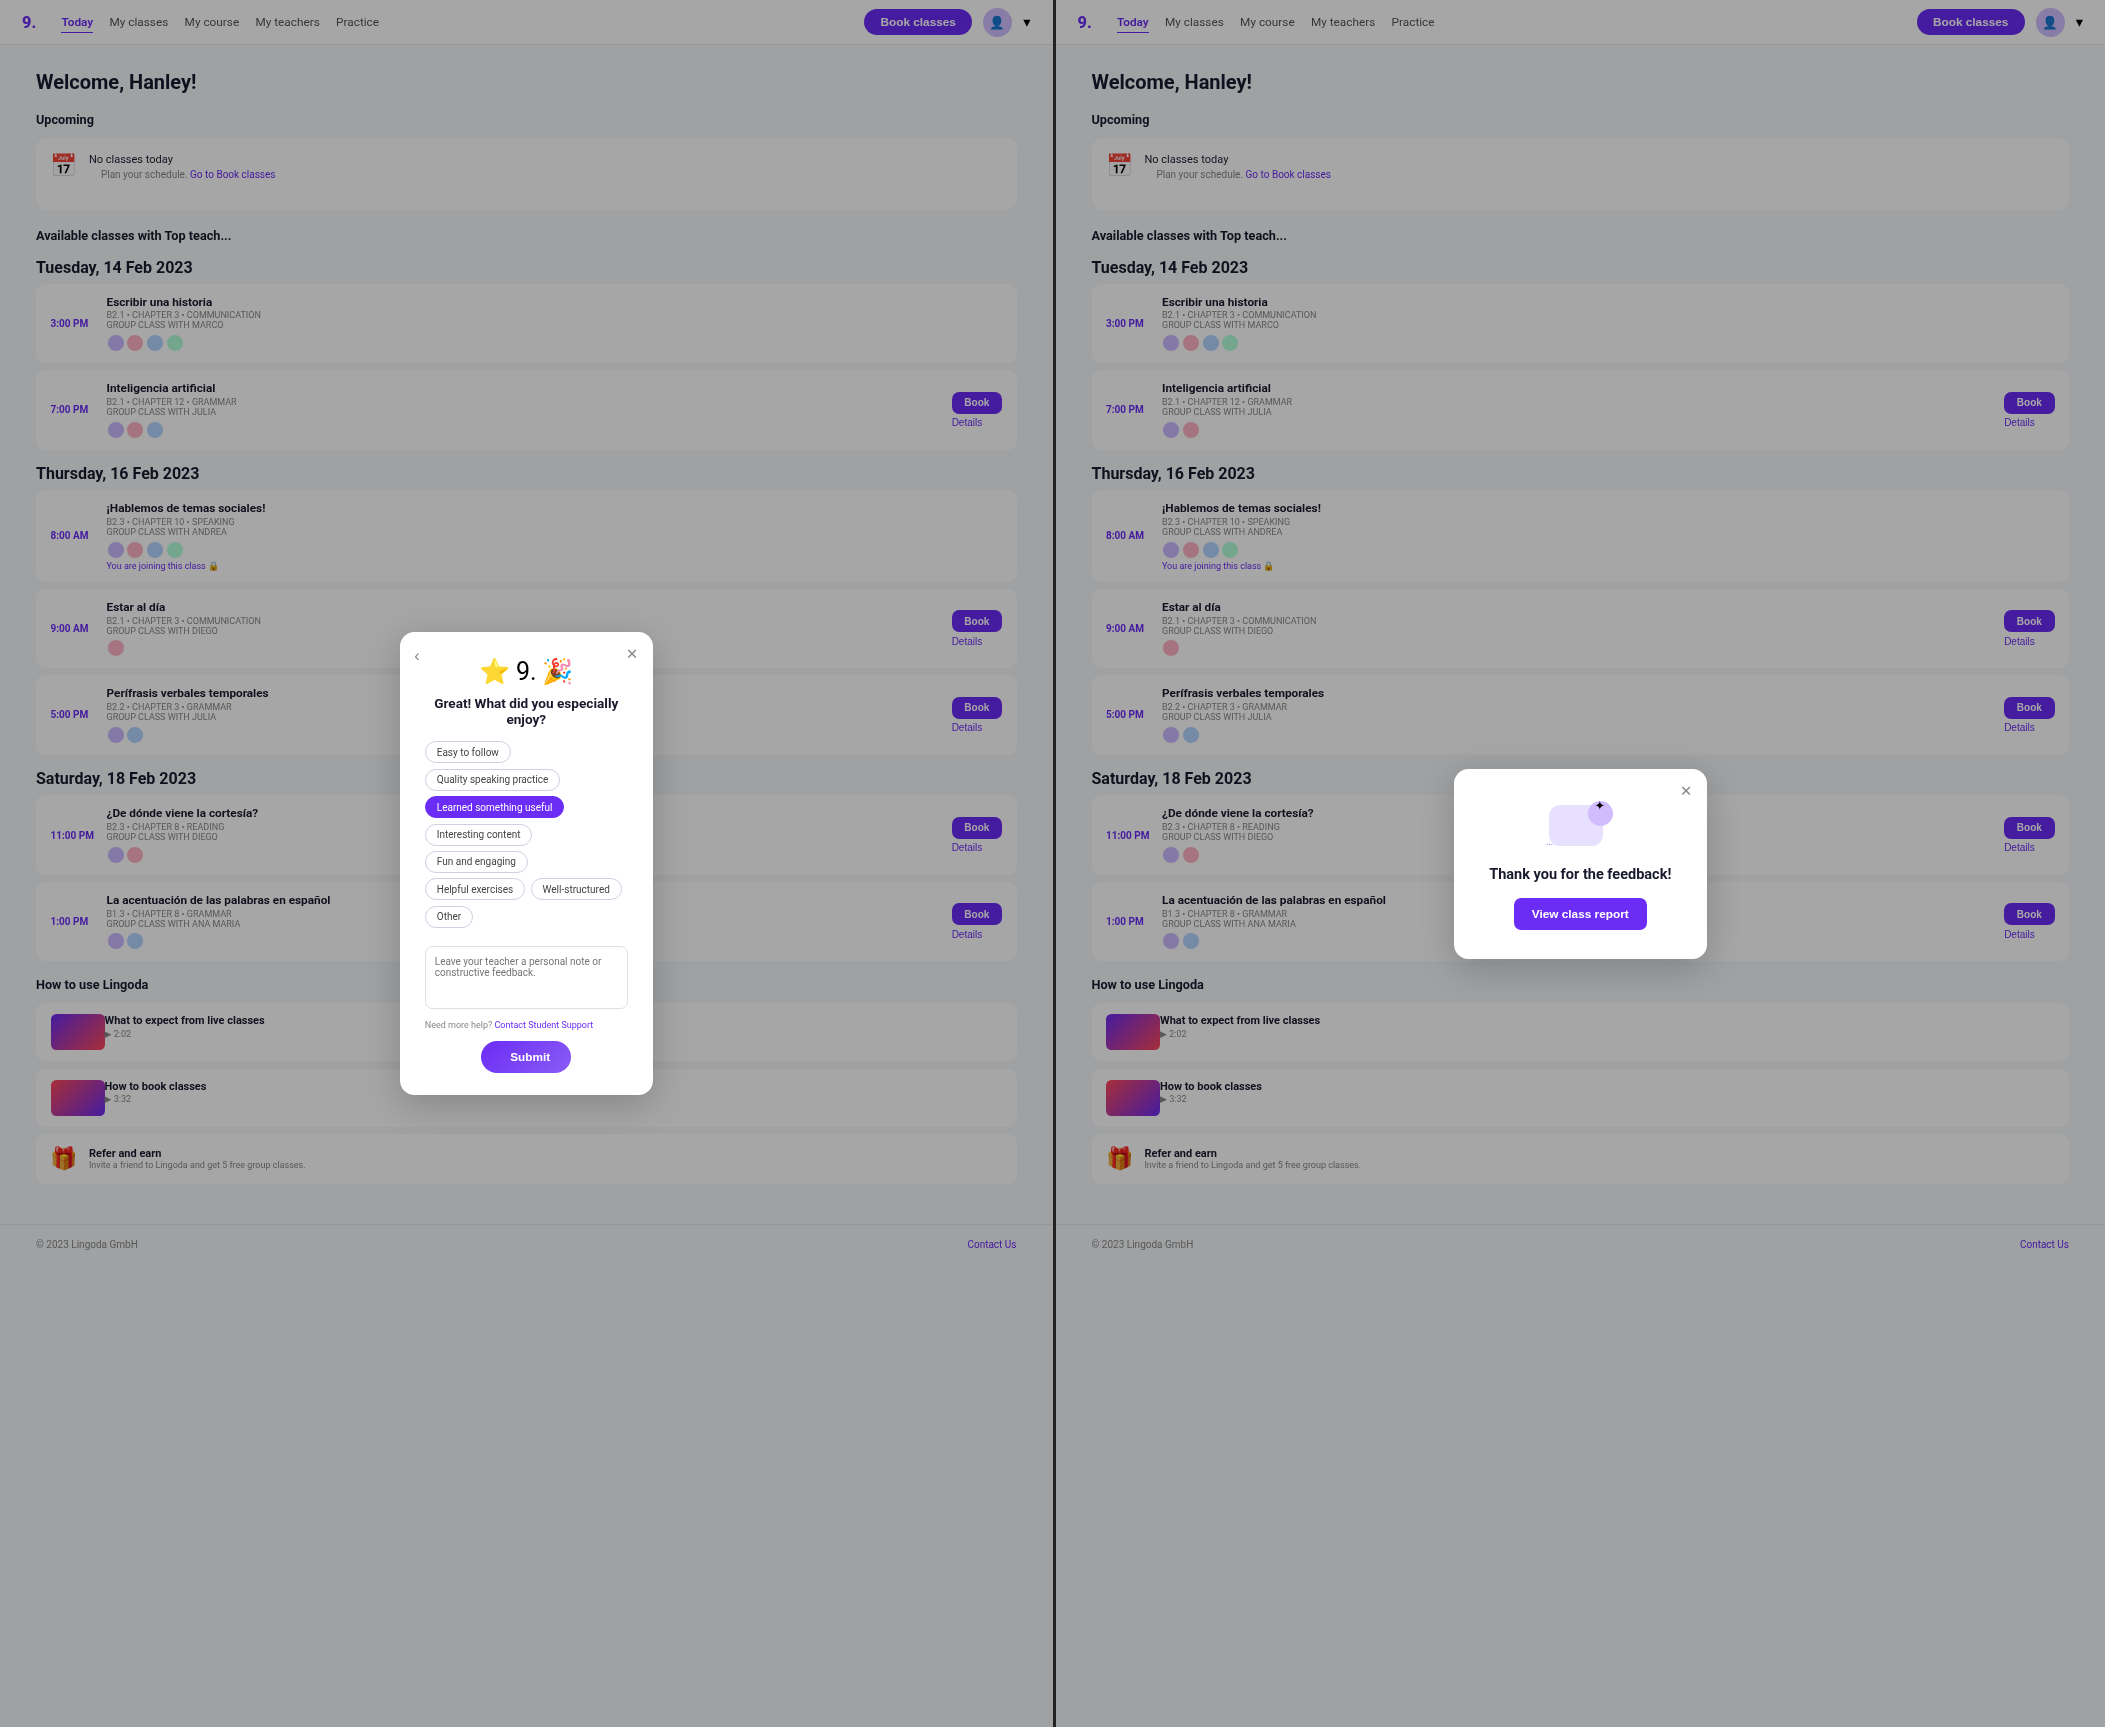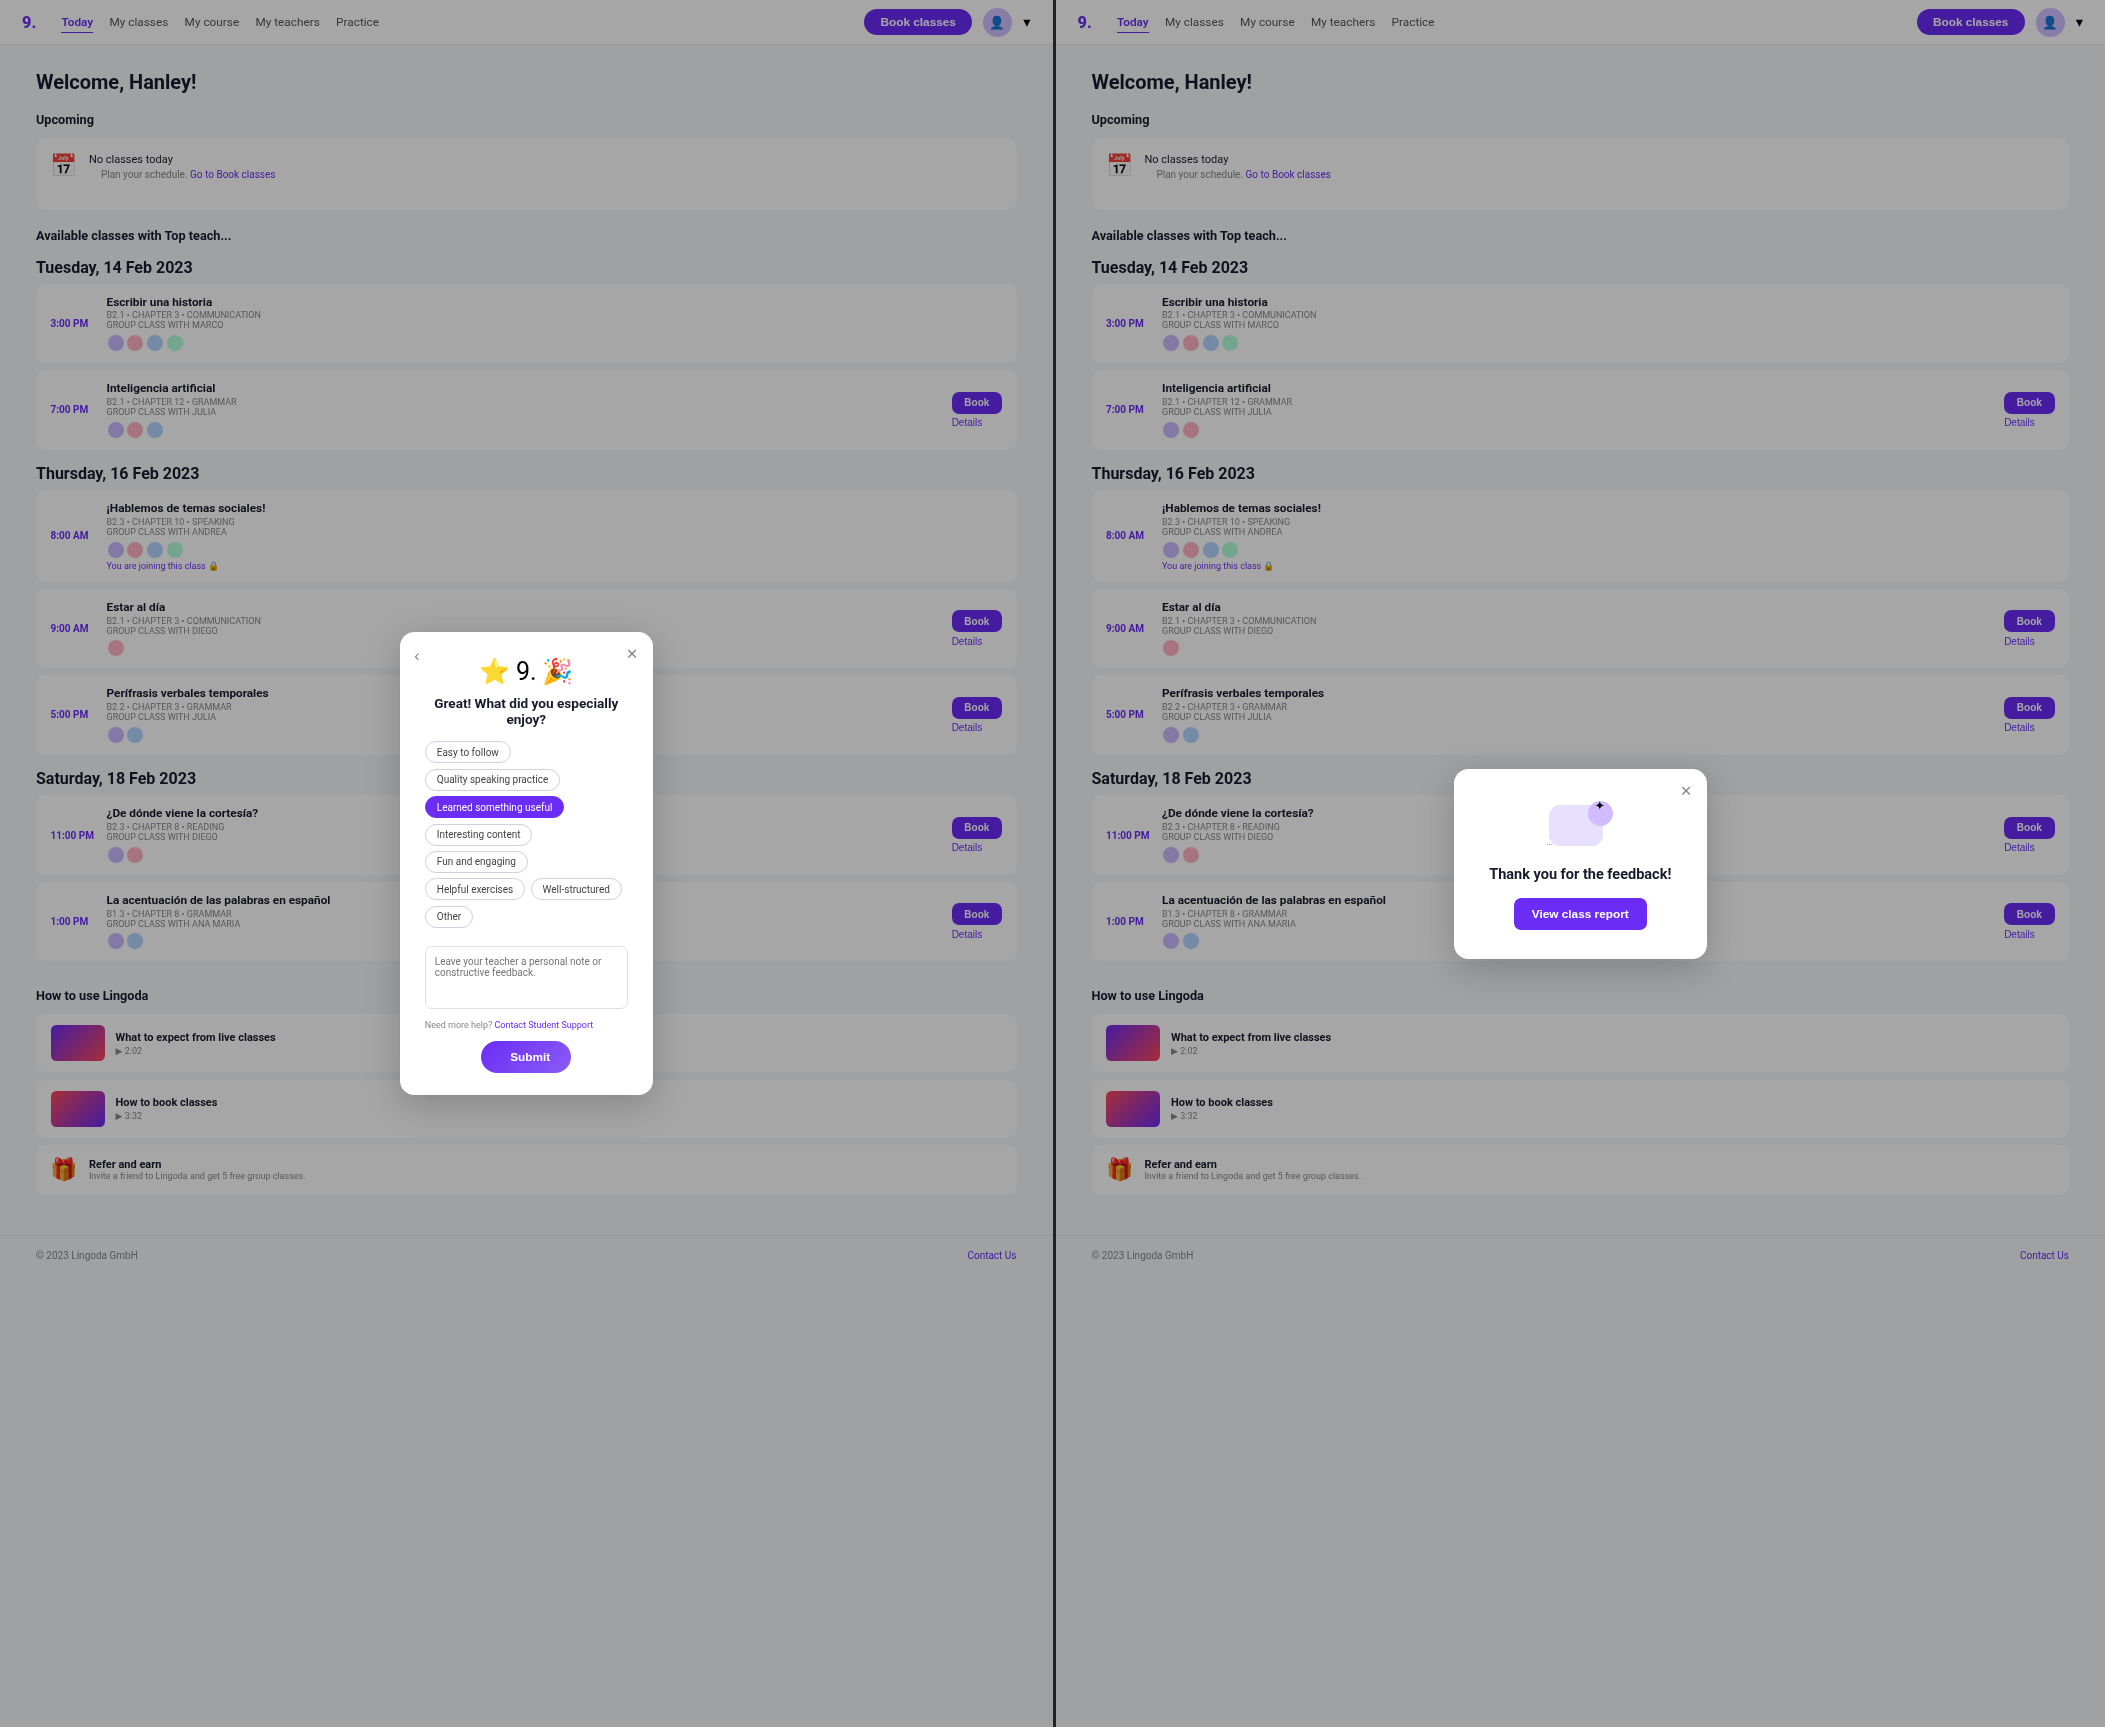--- a/index.html
+++ b/index.html
@@ -158,28 +158,27 @@
       background: transparent;
       color: #6b2cf5;
       border: none;
       font-size: 10px;
       cursor: pointer;
       display: block;
       text-align: center;
     }
 
     
-    .how-section { margin-top: 27px; }
+    .how-section { margin-top: 16px; }
     .how-card {
       background: #fff;
       border-radius: 9px;
       padding: 11px 14.5px;
       display: flex;
-      align-items: center;
-      gap: 11px;
+      align-items: flex-start;
       margin-bottom: 7.2px;
     }
     .how-thumb {
       width: 54px; height: 36px;
       border-radius: 5.4px;
       background: linear-gradient(135deg, #6b2cf5 0%, #ff4757 100%);
       flex-shrink: 0;
     }
     .how-info {}
     .how-title { font-size: 11px; font-weight: 700; color: #1a1a2e; }

